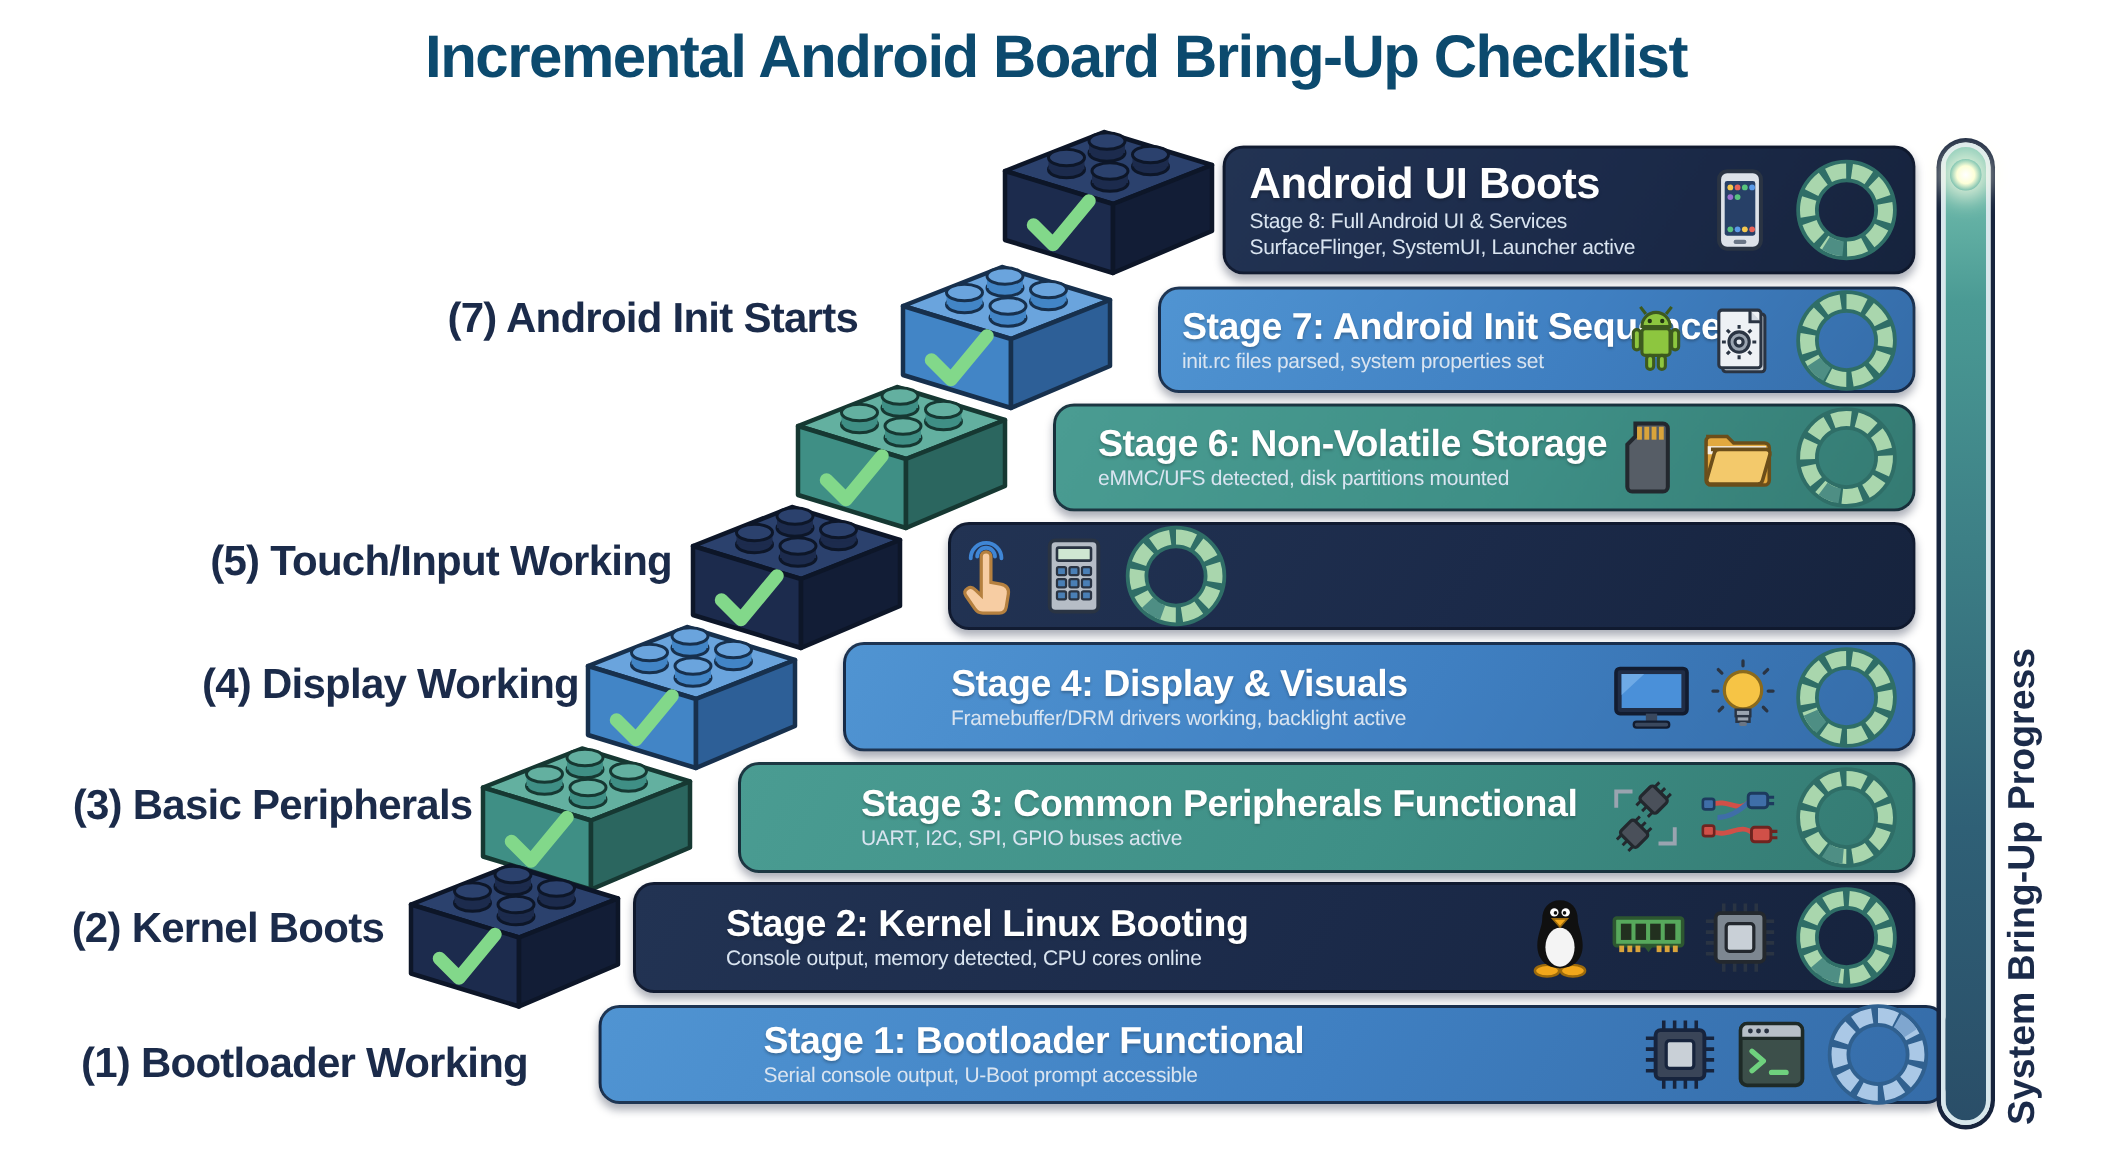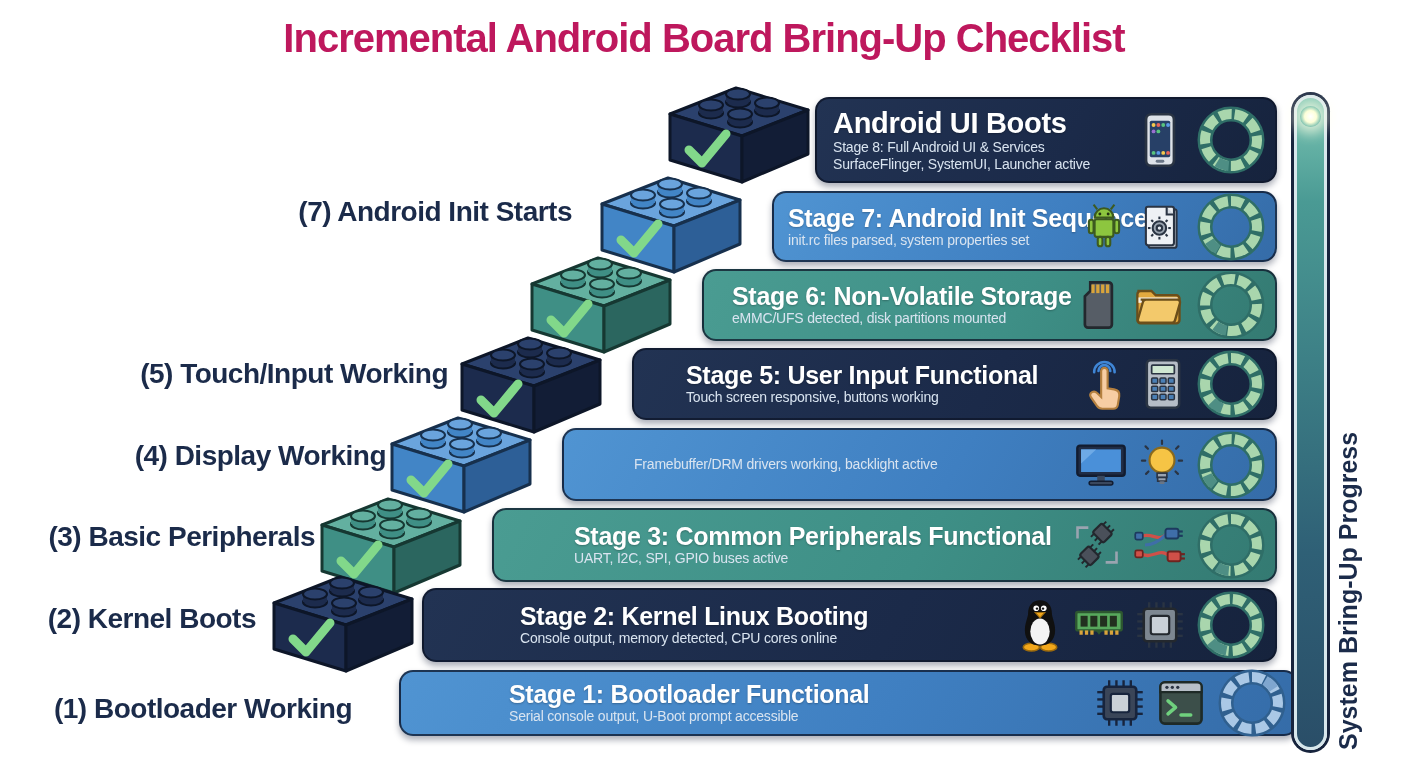--- a/index.html
+++ b/index.html
@@ -1,19 +1,19 @@
 <!DOCTYPE html>
 <html><head>
 <meta charset="utf-8">
 <style>
   html,body{margin:0;padding:0;background:#ffffff;}
   #canvas{position:relative;width:1408px;height:768px;background:#ffffff;overflow:hidden;
           font-family:"Liberation Sans", sans-serif;}
   .page-title{position:absolute;top:16px;left:0;width:100%;text-align:center;
-    font-size:40px;font-weight:bold;letter-spacing:-1px;color:#be185d;}
+    font-size:40px;font-weight:bold;letter-spacing:-1px;color:#0c4a6e;}
   
   .bar{position:absolute;border-radius:14px;display:flex;align-items:center;
        box-sizing:border-box;border:2px solid rgba(13,22,40,.75);
        box-shadow:0 4px 6px rgba(20,30,55,.35);}
   .theme-navy{background:linear-gradient(120deg,#223353 0%,#1b2a49 55%,#16233d 100%);}
   .theme-blue{background:linear-gradient(120deg,#5094d2 0%,#3f7fc1 55%,#356ca8 100%);}
   .theme-teal{background:linear-gradient(120deg,#4a9c92 0%,#3e8f86 55%,#347a72 100%);}
   .bar-text{display:flex;flex-direction:column;justify-content:center;flex:1;min-width:0;}
   .bar-title{color:#ffffff;font-weight:bold;font-size:25px;line-height:1.12;letter-spacing:-.3px;
              text-shadow:0 1px 2px rgba(0,0,0,.25);white-space:nowrap;}
@@ -28,21 +28,21 @@
   .r1 .bar-text{padding-left:14px;}
   .r2{left:702px;top:269px;width:575px;height:72px;}
   .r2 .bar-text{padding-left:28px;}
   .r3{left:632px;top:348px;width:645px;height:72px;}
   .r3 .bar-text{padding-left:52px;}
   .r4{left:562px;top:428px;width:715px;height:73px;}
   .r4 .bar-text{padding-left:70px;}
   .r5{left:492px;top:508px;width:785px;height:74px;}
   .r5 .bar-text{padding-left:80px;}
   .r6{left:422px;top:588px;width:855px;height:74px;}
-  .r6 .bar-text{padding-left:96px;}
+  .r6 .bar-text{padding-left:60px;}
   .r7{left:399px;top:670px;width:899px;height:66px;}
   .r7 .bar-text{padding-left:108px;}
   
   .left-label{position:absolute;font-size:28px;font-weight:bold;color:#1b2b4a;
               letter-spacing:-.5px;white-space:nowrap;}
   .L7{right:836px; top:196px;}
   .L6{right:888px; top:276px;}
   .L5{right:960px; top:358px;}
   .L4{right:1022px;top:440px;}
   .L3{right:1093px;top:521px;}
@@ -185,24 +185,20 @@
       </svg>
       <svg class="ring green" width="72" height="72" viewBox="0 0 72 72">
         <circle cx="36" cy="36" r="26" fill="none" style="stroke:var(--dark)" stroke-width="15"></circle>
         <circle cx="36" cy="36" r="26" fill="none" style="stroke:var(--seg)" stroke-width="10" stroke-dasharray="12.2 4.136" transform="rotate(-75 36 36)"></circle>
         <circle cx="36" cy="36" r="26" fill="none" style="stroke:var(--accent)" stroke-width="10" stroke-dasharray="12.2 151.2" transform="rotate(100 36 36)"></circle>
       </svg>
     </div>
   </div>
 
   <div class="bar theme-navy r3">
-    <div class="bar-text">
-      <div class="bar-title">Stage 5: User Input Functional</div>
-      <div class="bar-sub">Touch screen responsive, buttons working</div>
-    </div>
     <div class="bar-icons">
       <svg class="icon" width="50" height="56" viewBox="0 0 46 52">
         <g fill="none" stroke="#3f86d6" stroke-width="2.4" stroke-linecap="round">
           <path d="M12,15 a9.5,9.5 0 1 1 19,0"></path>
           <path d="M16,14 a5.5,5.5 0 1 1 11,0"></path>
         </g>
         <circle cx="21.5" cy="14" r="2.4" fill="#3f86d6"></circle>
         <path d="M18.5,14 a3,3 0 0 1 6,0 v16 l6,1 q5.5,1 4.8,6.2 l-1.3,8 q-0.6,3.8 -4.4,3.8 h-10 q-3.2,0 -5,-2.6 l-5.5,-8 q-2,-3 1,-4.8 q2.4,-1.4 4.6,0.8 l3.8,3.6 z" fill="#f7cda3" stroke="#b5803f" stroke-width="2"></path>
       </svg>
       <svg class="icon" width="46" height="54" viewBox="0 0 42 50">
@@ -223,20 +219,21 @@
       <svg class="ring green" width="72" height="72" viewBox="0 0 72 72">
         <circle cx="36" cy="36" r="26" fill="none" style="stroke:var(--dark)" stroke-width="15"></circle>
         <circle cx="36" cy="36" r="26" fill="none" style="stroke:var(--seg)" stroke-width="10" stroke-dasharray="12.2 4.136" transform="rotate(-90 36 36)"></circle>
         <circle cx="36" cy="36" r="26" fill="none" style="stroke:var(--accent)" stroke-width="10" stroke-dasharray="12.2 151.2" transform="rotate(110 36 36)"></circle>
       </svg>
     </div>
   </div>
 
   <div class="bar theme-blue r4">
     <div class="bar-text">
+      <div class="bar-title">Stage 4: Display &amp; Visuals</div>
       <div class="bar-sub">Framebuffer/DRM drivers working, backlight active</div>
     </div>
     <div class="bar-icons">
       <svg class="icon" width="56" height="48" viewBox="0 0 52 44">
         <rect x="4" y="4" width="44" height="28" rx="2.5" fill="#202d46" stroke="#121c30" stroke-width="2.2"></rect>
         <rect x="7.5" y="7.5" width="37" height="21" fill="#4a90d9"></rect>
         <path d="M7.5,7.5 l14,0 l-14,13 z" fill="#6eaae6"></path>
         <rect x="22.5" y="32" width="7" height="5" fill="#3a485e"></rect>
         <rect x="15" y="37" width="22" height="3.6" rx="1.8" fill="#3a485e" stroke="#121c30" stroke-width="1.4"></rect>
       </svg>

